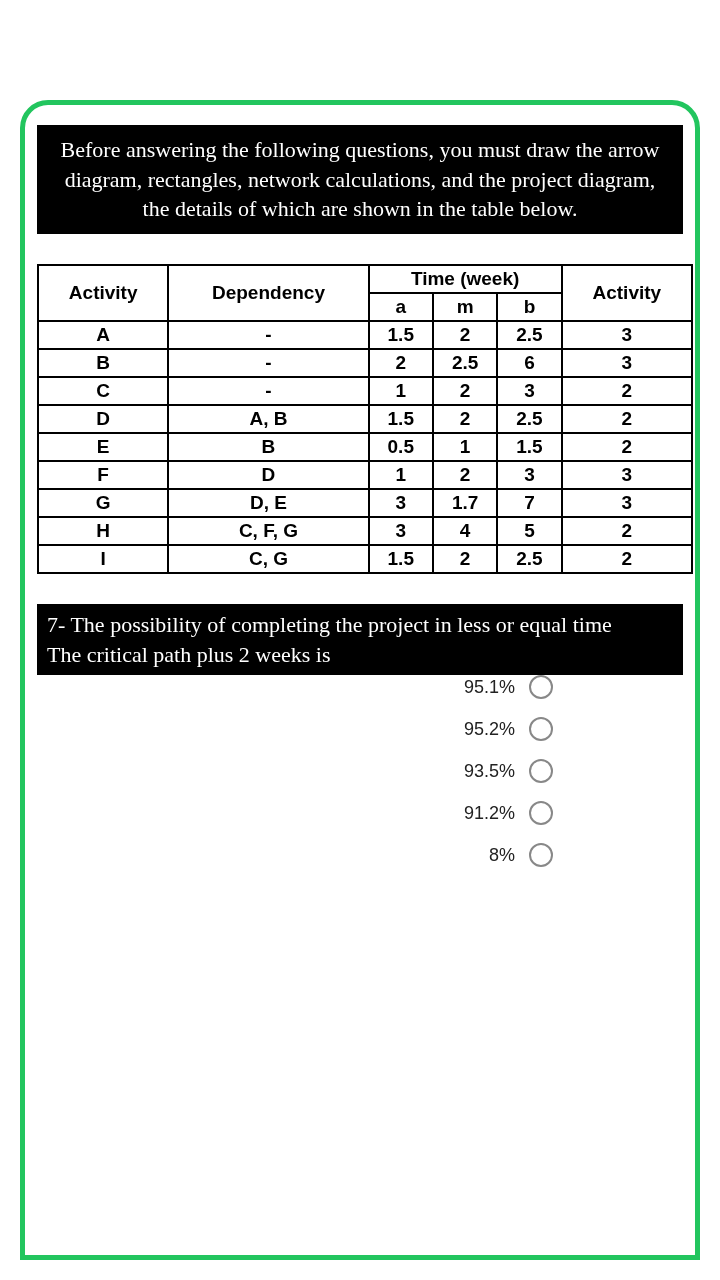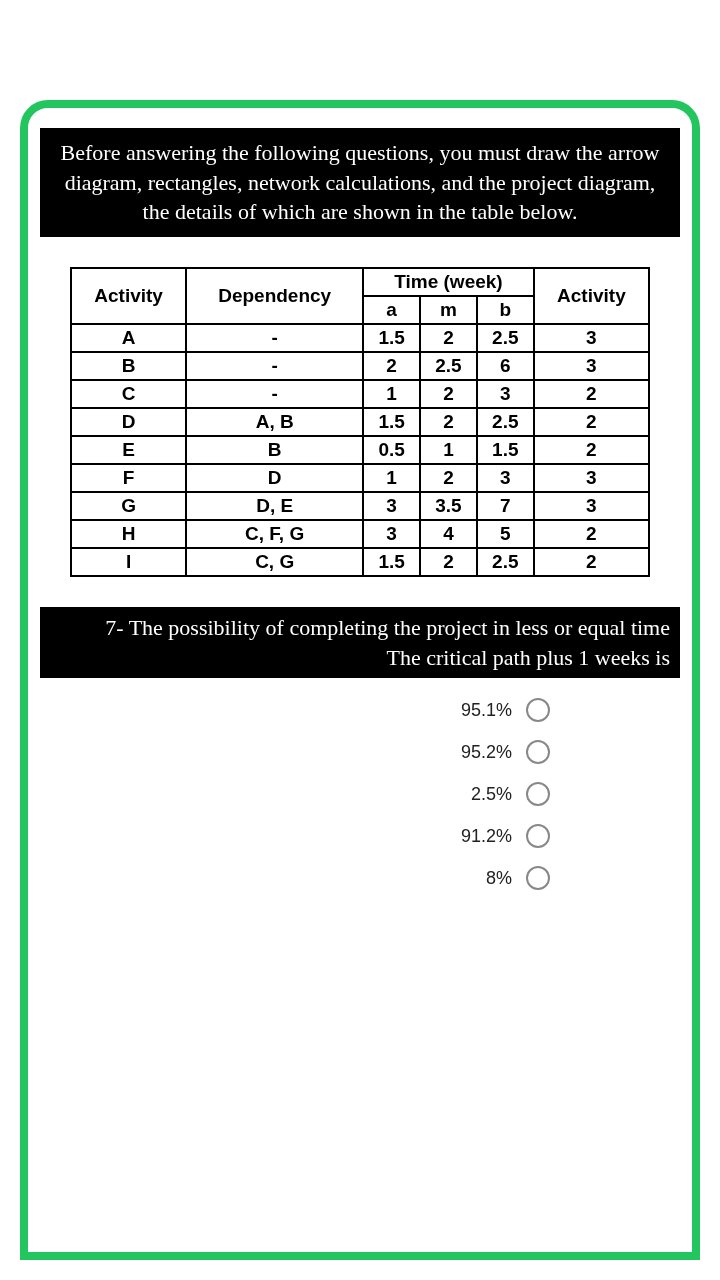--- a/index.html
+++ b/index.html
@@ -17,38 +17,38 @@
     height: 1280px;
     position: relative;
     background: #fff;
   }
   .card {
     position: absolute;
     top: 100px;
     left: 20px;
     right: 20px;
     bottom: 20px;
-    border: 8px solid #22c55e;
+    border: 5px solid #22c55e;
     border-top-left-radius: 28px;
     border-top-right-radius: 28px;
     background: #fff;
     padding: 20px 12px 12px 12px;
   }
   .instruction {
     background: #000;
     color: #fff;
     font-size: 22px;
     line-height: 1.35;
     padding: 10px 12px;
     text-align: center;
     font-family: Georgia, "Times New Roman", serif;
   }
   .table-wrap {
     margin: 30px auto 30px auto;
-    width: 580px;
+    width: 656px;
   }
   table.activities {
     border-collapse: collapse;
     width: 100%;
     font-family: Arial, sans-serif;
     font-size: 19px;
   }
   table.activities th, table.activities td {
     border: 2px solid #000;
     text-align: center;
@@ -58,26 +58,26 @@
   table.activities th {
     background: #fff;
     font-weight: bold;
   }
   .question-block {
     background: #000;
     color: #fff;
     font-size: 22px;
     line-height: 1.35;
     padding: 6px 10px;
-    text-align: right;
+    text-align: left;
     font-family: Georgia, "Times New Roman", serif;
     margin-top: 20px;
   }
   .options {
-    margin-top: 20px;
+    margin-top: 0;
     display: flex;
     flex-direction: column;
     gap: 18px;
     padding-right: 130px;
   }
   .option-row {
     display: flex;
     justify-content: flex-end;
     align-items: center;
     gap: 14px;
@@ -175,21 +175,21 @@
               <td>D</td>
               <td>1</td>
               <td>2</td>
               <td>3</td>
               <td>3</td>
             </tr>
             <tr>
               <td>G</td>
               <td>D, E</td>
               <td>3</td>
-              <td>3.5</td>
+              <td>1.7</td>
               <td>7</td>
               <td>3</td>
             </tr>
             <tr>
               <td>H</td>
               <td>C, F, G</td>
               <td>3</td>
               <td>4</td>
               <td>5</td>
               <td>2</td>
@@ -201,34 +201,34 @@
               <td>2</td>
               <td>2.5</td>
               <td>2</td>
             </tr>
           </tbody>
       </table>
     </div>
 
     <div class="question-block">
       <div>7- The possibility of completing the project in less or equal time</div>
-      <div>The critical path plus 1 weeks is</div>
+      <div>The critical path plus 2 weeks is</div>
     </div>
 
     <div class="options" id="options-container">
         <div class="option-row">
           <span>95.1%</span>
           <span class="radio"></span>
         </div>
         <div class="option-row">
           <span>95.2%</span>
           <span class="radio"></span>
         </div>
         <div class="option-row">
-          <span>2.5%</span>
+          <span>93.5%</span>
           <span class="radio"></span>
         </div>
         <div class="option-row">
           <span>91.2%</span>
           <span class="radio"></span>
         </div>
         <div class="option-row">
           <span>8%</span>
           <span class="radio"></span>
         </div>

